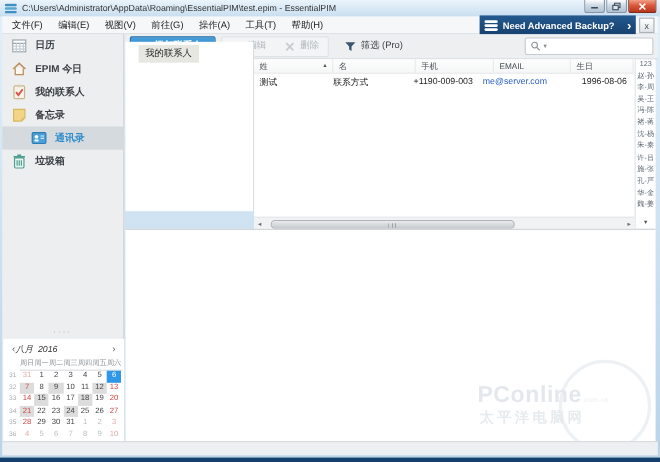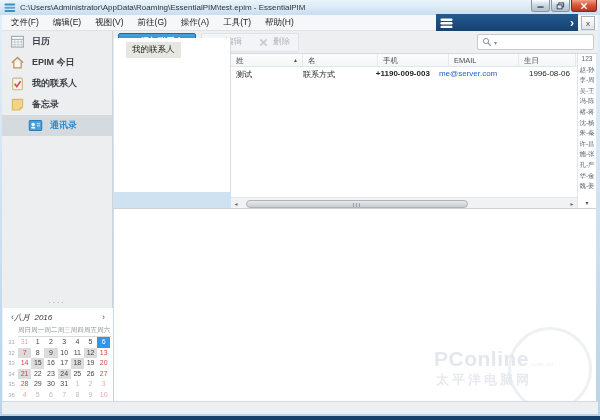--- a/index.html
+++ b/index.html
@@ -168,20 +168,21 @@
     </div>
 
   <div class="banner">
     <span class="stack">
       <svg viewBox="0 0 14 12">
           <rect x="0.5" y="0.5" width="13" height="2.6" rx="1.3" fill="#fff"></rect>
           <rect x="0.5" y="4.4" width="13" height="2.6" rx="1.3" fill="#fff"></rect>
           <rect x="0.5" y="8.3" width="13" height="2.6" rx="1.3" fill="#fff"></rect>
         </svg>
     </span>
+    <span>Need Advanced Backup?</span>
     <span class="chev">›</span>
   </div>
   <div class="banner-close">x</div>
 
   <div class="sidebar">
       <div class="side-item">
         <span class="side-icon">
           <svg viewBox="0 0 14 14">
             <rect x="1.5" y="2.2" width="11" height="10" fill="#fff" stroke="#9aa7b0"></rect>
             <line x1="1.5" y1="5" x2="12.5" y2="5" stroke="#9aa7b0"></line>
@@ -226,20 +227,33 @@
         <span class="side-icon">
           <svg viewBox="0 0 14 14">
             <rect x="1.2" y="2.4" width="11.6" height="9.2" rx="1" fill="#4aa0d8" stroke="#2e7cb4"></rect>
             <circle cx="4.8" cy="6" r="1.6" fill="#fff"></circle>
             <rect x="3" y="8.2" width="3.7" height="1.7" rx="0.85" fill="#fff"></rect>
             <rect x="8.3" y="4.8" width="3" height="1" fill="#cfe6f5"></rect>
             <rect x="8.3" y="6.8" width="3" height="1" fill="#cfe6f5"></rect>
           </svg>
         </span>
         <span class="side-label">通讯录</span>
+      </div>
+      <div class="side-item">
+        <span class="side-icon">
+          <svg viewBox="0 0 14 14">
+            <rect x="3" y="4.2" width="8" height="8.6" rx="1" fill="#eaf4f2" stroke="#4e9e8f"></rect>
+            <line x1="5.2" y1="6.2" x2="5.2" y2="11" stroke="#4e9e8f"></line>
+            <line x1="7" y1="6.2" x2="7" y2="11" stroke="#4e9e8f"></line>
+            <line x1="8.8" y1="6.2" x2="8.8" y2="11" stroke="#4e9e8f"></line>
+            <rect x="2.2" y="2.6" width="9.6" height="1.5" fill="#4e9e8f"></rect>
+            <rect x="5.4" y="1.3" width="3.2" height="1.5" fill="#4e9e8f"></rect>
+          </svg>
+        </span>
+        <span class="side-label">垃圾箱</span>
       </div>
     </div>
   <div class="splitter">····</div>
 
   <div class="minical">
     <div class="cal-head">
       <span class="cal-nav">‹</span>
       <span class="cal-title"><span>八月</span>&nbsp;&nbsp;<span>2016</span></span>
       <span class="cal-nav">›</span>
     </div>
@@ -332,20 +346,28 @@
       </span>
       <span class="tool-btn">
         <span class="ticon">
             <svg viewBox="0 0 12 12">
               <path d="M2.5 2.5 L9.5 9.5 M9.5 2.5 L2.5 9.5" stroke="#c7ccd0" stroke-width="1.8"></path>
             </svg>
           </span>
         <span>删除</span>
       </span>
     </div>
+    <span class="tool-btn enabled" style="margin-left:6px;">
+      <span class="ticon">
+          <svg viewBox="0 0 12 12">
+            <path d="M1 1.5 h10 l-3.8 4.3 v4.4 l-2.4-1.5 v-2.9 z" fill="#3d566e"></path>
+          </svg>
+        </span>
+      <span>筛选 (Pro)</span>
+    </span>
     <div class="searchbox">
       <span class="sicon">
           <svg viewBox="0 0 12 12">
             <circle cx="4.8" cy="4.8" r="3.1" fill="none" stroke="#8a9096" stroke-width="1.2"></circle>
             <line x1="7.2" y1="7.2" x2="10.4" y2="10.4" stroke="#8a9096" stroke-width="1.3"></line>
           </svg>
         </span>
       <span class="sarrow">▾</span>
       <input value="" style="">
     </div>
@@ -359,21 +381,21 @@
     <div class="thead">
         <div class="th" style="width: 72px;">姓<span class="sort">▲</span></div>
         <div class="th" style="width: 75px;">名</div>
         <div class="th" style="width: 71px;">手机</div>
         <div class="th" style="width: 70px;">EMAIL</div>
         <div class="th" style="width: 57px;">生日</div>
       </div>
     <div class="trow">
         <div class="td c0" style="width: 72px;">测试</div>
         <div class="td c1" style="width: 75px;">联系方式</div>
-        <div class="td c2" style="width: 71px; font-weight: bold;">+1190-009-003</div>
+        <div class="td c2" style="width: 71px;">+1190-009-003</div>
         <div class="td c3" style="width: 70px;">me@server.com</div>
         <div class="td c4" style="width: 57px; margin-left: 25px;">1996-08-06</div>
       </div>
     <div class="hscroll">
       <span class="harrow">◂</span>
       <span class="hthumb"></span>
       <span class="harrow" style="position:absolute;right:0;">▸</span>
     </div>
   </div>
 

